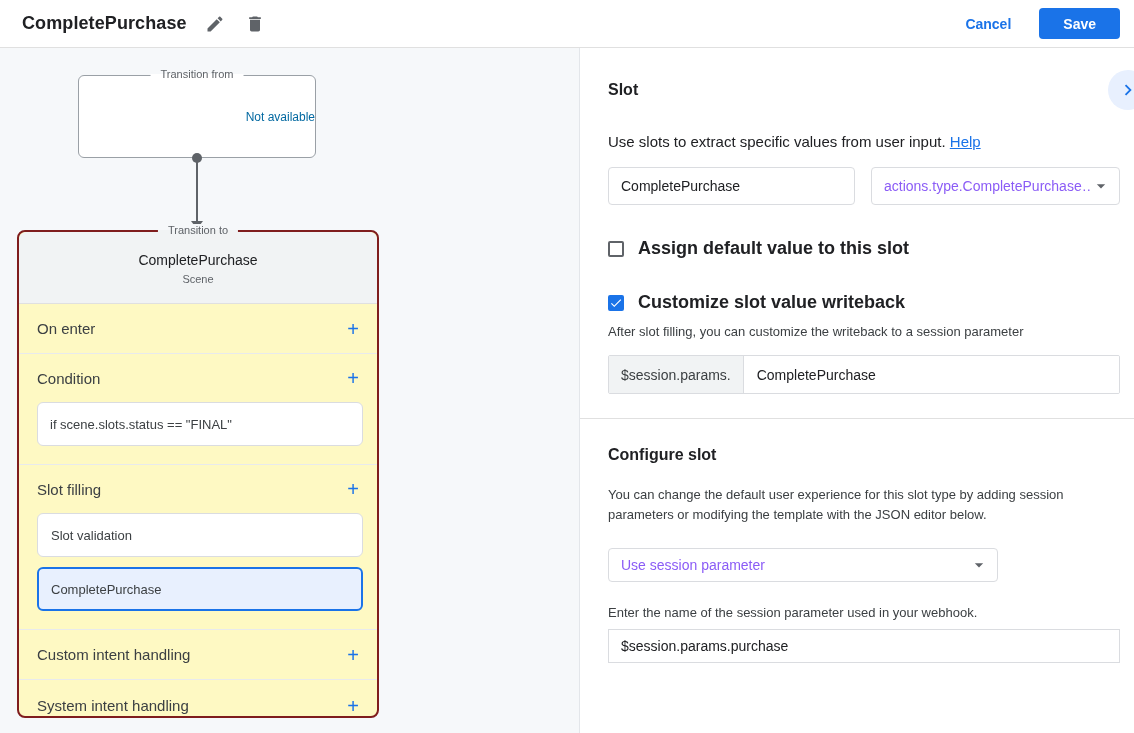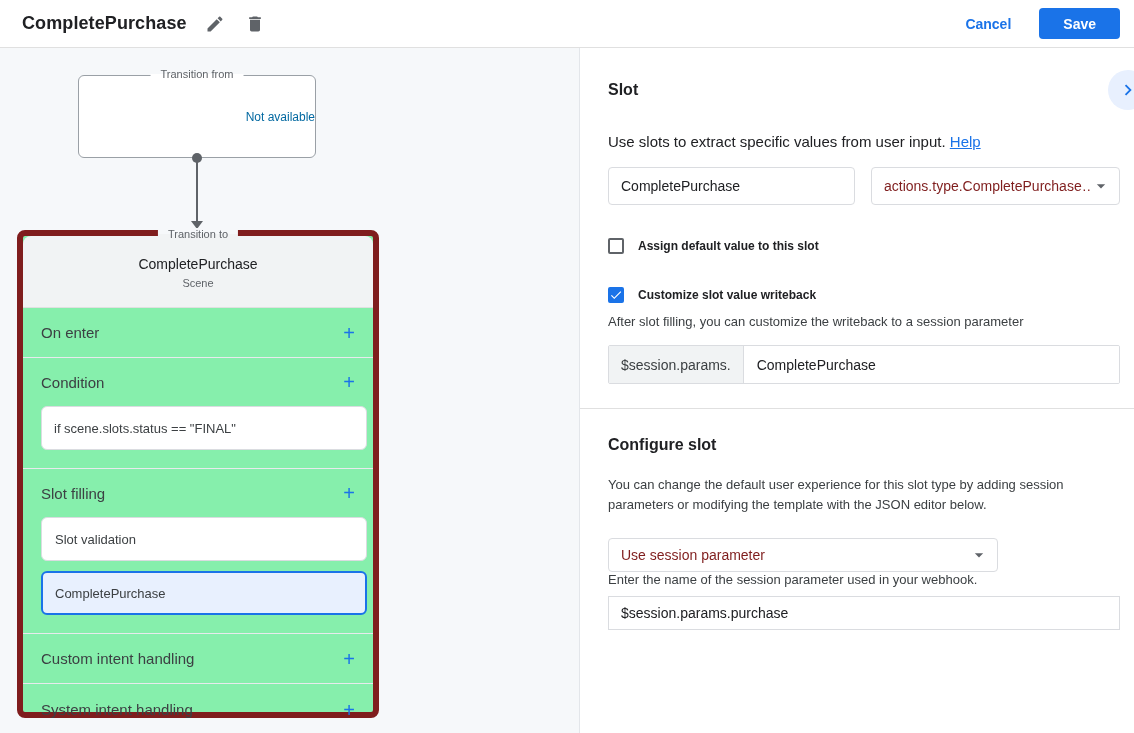--- a/index.html
+++ b/index.html
@@ -37,21 +37,21 @@
 
   .connector { position: absolute; left: 191px; top: 105px; width: 12px; height: 75px; }
   .connector .dot { position: absolute; left: 1px; top: 0; width: 10px; height: 10px;
     border-radius: 50%; background: #5f6368; }
   .connector .line { position: absolute; left: 5px; top: 8px; width: 2px; height: 60px; background: #5f6368; }
   .connector .arrow-head { position: absolute; left: 0; top: 68px; width: 0; height: 0;
     border-left: 6px solid transparent; border-right: 6px solid transparent; border-top: 8px solid #5f6368; }
 
   
   .scene-card { position: absolute; left: 17px; top: 182px; width: 362px; height: 488px;
-    background: #86efac; border: 6px solid #7f1d1d; border-radius: 8px; }
+    background: #fef9c3; border: 2px solid #7f1d1d; border-radius: 8px; }
   .scene-header { position: relative; height: 72px; background: #f1f3f4; border-bottom: 1px solid #e0e0e0;
     border-radius: 8px 8px 0 0; text-align: center; }
   .scene-title { padding-top: 20px; font-size: 14px; color: #202124; }
   .scene-subtitle { padding-top: 5px; font-size: 11px; color: #5f6368; }
   .scene-row { display: flex; align-items: center; justify-content: space-between;
     height: 50px; padding: 0 18px; border-bottom: 1px solid #e8eaed; }
   .scene-row.last { border-bottom: none; height: 51px; }
   .row-label { font-size: 15px; color: #3c4043; }
   .plus-btn { color: #1a73e8; font-size: 20px; font-weight: normal; background: none; border: none;
     cursor: pointer; line-height: 20px; padding: 0; }
@@ -76,45 +76,45 @@
   .expand-btn svg { width: 22px; height: 22px; fill: #1a73e8; }
   .intro-text { margin-top: 23px; font-size: 15px; color: #202124; }
   .help-link { color: #1a73e8; text-decoration: underline; cursor: pointer; }
 
   .inputs-row { display: flex; gap: 16px; margin-top: 17px; }
   .text-input { height: 38px; border: 1px solid #dadce0; border-radius: 4px; padding: 0 12px;
     font-size: 14px; color: #202124; font-family: "Liberation Sans", sans-serif; background: #fff; }
   .slot-name-input { width: 247px; }
   .select-box { width: 249px; height: 38px; border: 1px solid #dadce0; border-radius: 4px;
     display: flex; align-items: center; justify-content: space-between; padding: 0 8px 0 12px;
-    font-size: 14px; color: #7f1d1d; cursor: pointer; background: #fff; }
+    font-size: 14px; color: #8b5cf6; cursor: pointer; background: #fff; }
   .select-box .sel-text { white-space: nowrap; overflow: hidden; }
   .select-box svg { width: 20px; height: 20px; fill: #5f6368; flex: none; }
 
   .check-row { display: flex; align-items: center; gap: 14px; margin-top: 33px; cursor: pointer; }
   .checkbox { width: 16px; height: 16px; border: 2px solid #5f6368; border-radius: 2px; background: #fff;
     flex: none; display: flex; align-items: center; justify-content: center; }
   .checkbox.checked { border-color: #1a73e8; background: #1a73e8; }
   .checkbox svg { width: 14px; height: 14px; fill: #fff; }
-  .check-label { font-size: 12px; font-weight: bold; color: #202124; text-align: center; }
+  .check-label { font-size: 18px; font-weight: bold; color: #202124; text-align: center; }
   .desc-text { margin-top: 11px; font-size: 13px; color: #3c4043; line-height: 1.55; max-width: 516px; }
 
   .writeback-input { display: flex; margin-top: 13px; width: 512px; height: 39px;
     border: 1px solid #dadce0; border-radius: 2px; overflow: hidden; }
   .writeback-prefix { background: #f1f3f4; border-right: 1px solid #dadce0; display: flex; align-items: center;
     padding: 12px 12px; font-size: 14px; color: #3c4043; white-space: nowrap; }
   .writeback-value { flex: 1; border: none; padding: 0 13px; font-size: 14px; color: #202124;
     font-family: "Liberation Sans", sans-serif; outline: none; }
 
   .panel-divider { border: none; border-top: 1px solid #e0e0e0; margin: 24px -14px 0 -28px; }
 
   .configure-title { margin-top: 27px; font-size: 16px; color: #202124; }
   .configure-desc { margin-top: 21px; font-size: 13px; color: #3c4043; line-height: 1.5; max-width: 520px; }
   .method-select { width: 390px; height: 34px; margin-top: 24px; }
-  .param-label { font-size: 13px; color: #3c4043; }
+  .param-label { margin-top: 23px; font-size: 13px; color: #3c4043; }
   .param-input { display: block; width: 512px; height: 34px; margin-top: 9px; border-radius: 0; }
 </style>
 </head>
 <body>
 
 <header class="app-header">
   <div class="header-left">
     <h1 class="page-title">CompletePurchase</h1>
     <button class="icon-btn">
       <span style="display:flex">

